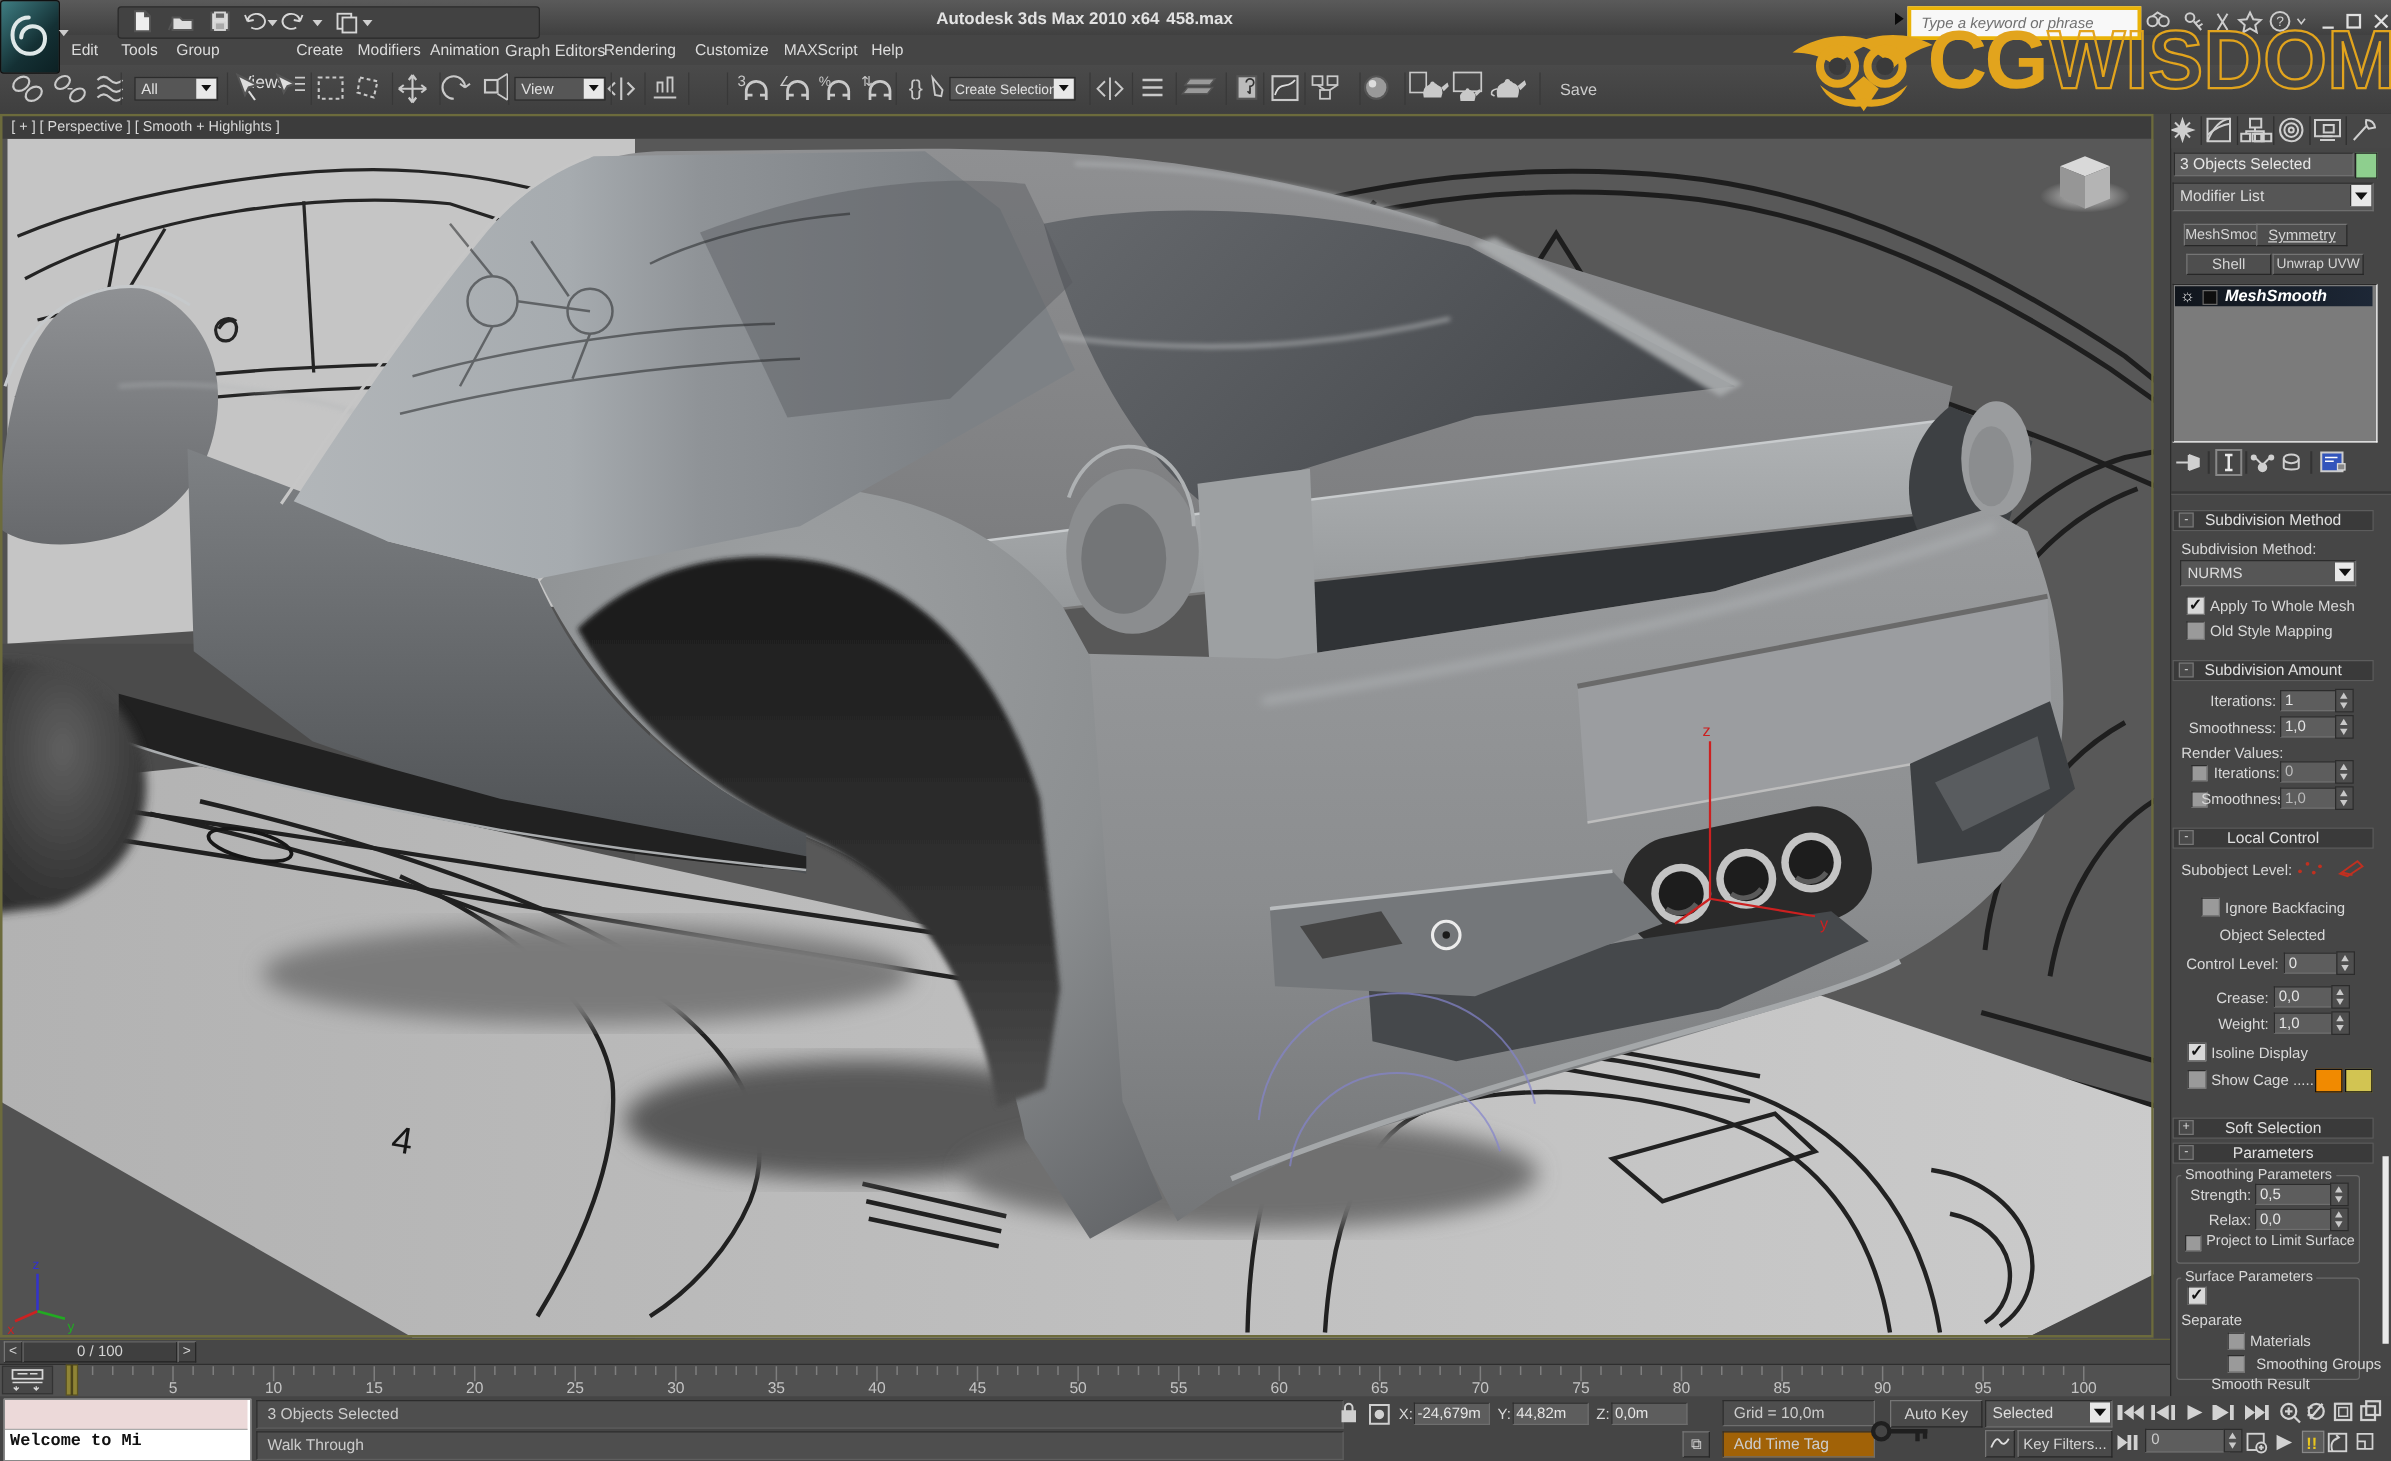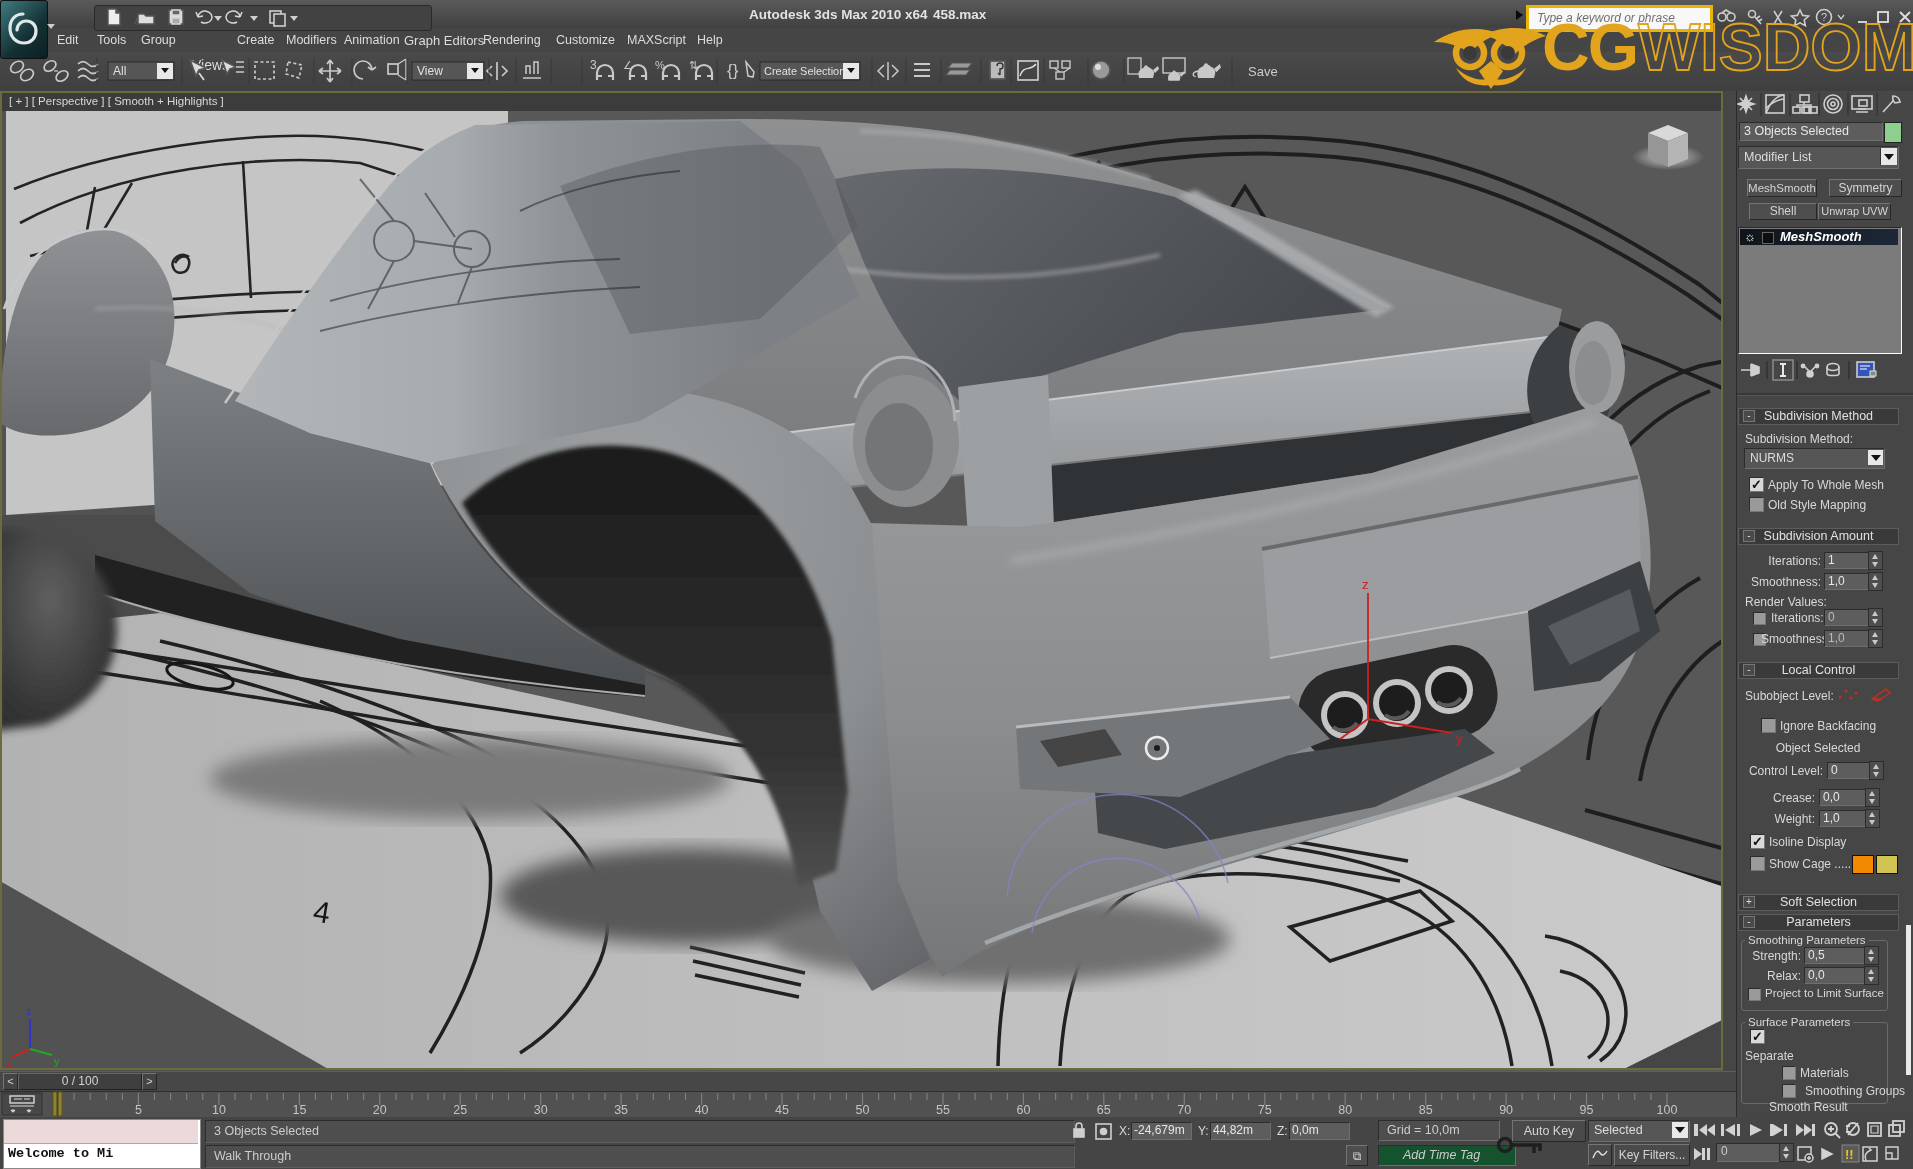--- a/index.html
+++ b/index.html
@@ -497,21 +497,21 @@
     </svg>
     <div class="abs fld" style="left:2px;top:31px;width:138px;height:17px;font-size:12.5px;padding-left:4px;line-height:17px;">3 Objects Selected</div>
     <div class="abs" style="left:147px;top:31px;width:16px;height:19px;background:#8ecf8e;border:1px solid #222;"></div>
 
     <div class="abs fld" style="left:1px;top:55px;width:159px;height:21px;background:#565656;">
       <div class="txt" style="position:absolute;left:5px;top:3px;font-size:12.5px;">Modifier List</div>
       <div class="abs" style="right:1px;top:1px;width:16px;height:17px;background:#e8e8e8;border-left:1px solid #333;"></div>
       <div class="abs" style="right:4px;top:7px;width:0;height:0;border:5px solid transparent;border-top:6px solid #111;"></div>
     </div>
     <div class="abs btn" style="left:10px;top:88px;width:68px;height:16px;font-size:11.5px;line-height:16px;">MeshSmooth</div>
-    <div class="abs btn" style="left:92px;top:88px;width:71px;height:16px;font-size:12px;line-height:16px;">Symmetry</div>
+    <div class="abs btn" style="left:68px;top:88px;width:71px;height:16px;font-size:12px;line-height:16px;text-decoration:underline;">Symmetry</div>
     <div class="abs btn" style="left:12px;top:112px;width:66px;height:15px;font-size:12px;line-height:15px;">Shell</div>
     <div class="abs btn" style="left:81px;top:112px;width:71px;height:15px;font-size:11px;line-height:15px;">Unwrap UVW</div>
 
     <div class="abs" style="left:1px;top:136px;width:162px;height:125px;background:#7b7b7b;border:1px solid;border-color:#2a2a2a #fbfbfb #fbfbfb #2a2a2a;">
       <div class="abs" style="left:1px;top:1px;width:158px;height:16px;background:linear-gradient(90deg,#10151c,#1d2736);color:#fff;font-style:italic;font-weight:bold;font-size:13px;">
         <span style="position:absolute;left:40px;top:0px;">MeshSmooth</span>
         <span style="position:absolute;left:4px;top:0px;color:#eee;font-style:normal;font-weight:normal;">☼</span>
         <span class="abs" style="left:22px;top:3px;width:10px;height:10px;background:#0e0e0e;border:1px solid #666;"></span>
       </div>
     </div>
@@ -682,21 +682,21 @@
       </g>
     </svg>
     <div class="abs lbl" style="left:1119px;top:1124px;font-size:12px;">X:</div>
     <div class="abs fld" style="left:1131px;top:1122px;width:57px;height:16px;font-size:12px;padding-left:2px;">-24,679m</div>
     <div class="abs lbl" style="left:1198px;top:1124px;font-size:12px;">Y:</div>
     <div class="abs fld" style="left:1210px;top:1122px;width:57px;height:16px;font-size:12px;padding-left:2px;">44,82m</div>
     <div class="abs lbl" style="left:1277px;top:1124px;font-size:12px;">Z:</div>
     <div class="abs fld" style="left:1289px;top:1122px;width:57px;height:16px;font-size:12px;padding-left:2px;">0,0m</div>
     <div class="abs fld" style="left:1378px;top:1120px;width:112px;height:19px;background:#4e4e4e;font-size:12.5px;line-height:19px;padding-left:8px;color:#ccc;">Grid = 10,0m</div>
     <div class="abs btn" style="left:1346px;top:1145px;width:20px;height:19px;"><span style="font-size:12px;">⧉</span></div>
-    <div class="abs fld" style="left:1378px;top:1145px;width:112px;height:19px;background:#14532d;font-size:12.5px;line-height:19px;padding-left:24px;color:#ccc;font-style:italic;">Add Time Tag</div>
+    <div class="abs fld" style="left:1378px;top:1145px;width:112px;height:19px;background:#a16207;font-size:12.5px;line-height:19px;padding-left:8px;color:#ccc;">Add Time Tag</div>
     <svg class="abs" style="left:1494px;top:1130px" width="56" height="34" xmlns="http://www.w3.org/2000/svg">
       <g stroke="#1f1f1f" stroke-width="3.5" fill="none">
         <circle cx="11" cy="15" r="6.5"></circle>
           <path d="M17,15 H48 M40,15 V23 M46,15 V21"></path>
       </g>
     </svg>
     <div class="abs btn" style="left:1512px;top:1120px;width:72px;height:20px;font-size:12.5px;line-height:20px;background:#4a4a4a;">Auto Key</div>
     <div class="abs fld" style="left:1588px;top:1120px;width:100px;height:20px;background:#565656;">
       <div class="txt" style="position:absolute;left:5px;top:2px;font-size:12.5px;">Selected</div>
       <div class="abs" style="right:1px;top:1px;width:16px;height:16px;background:#e8e8e8;"></div>

